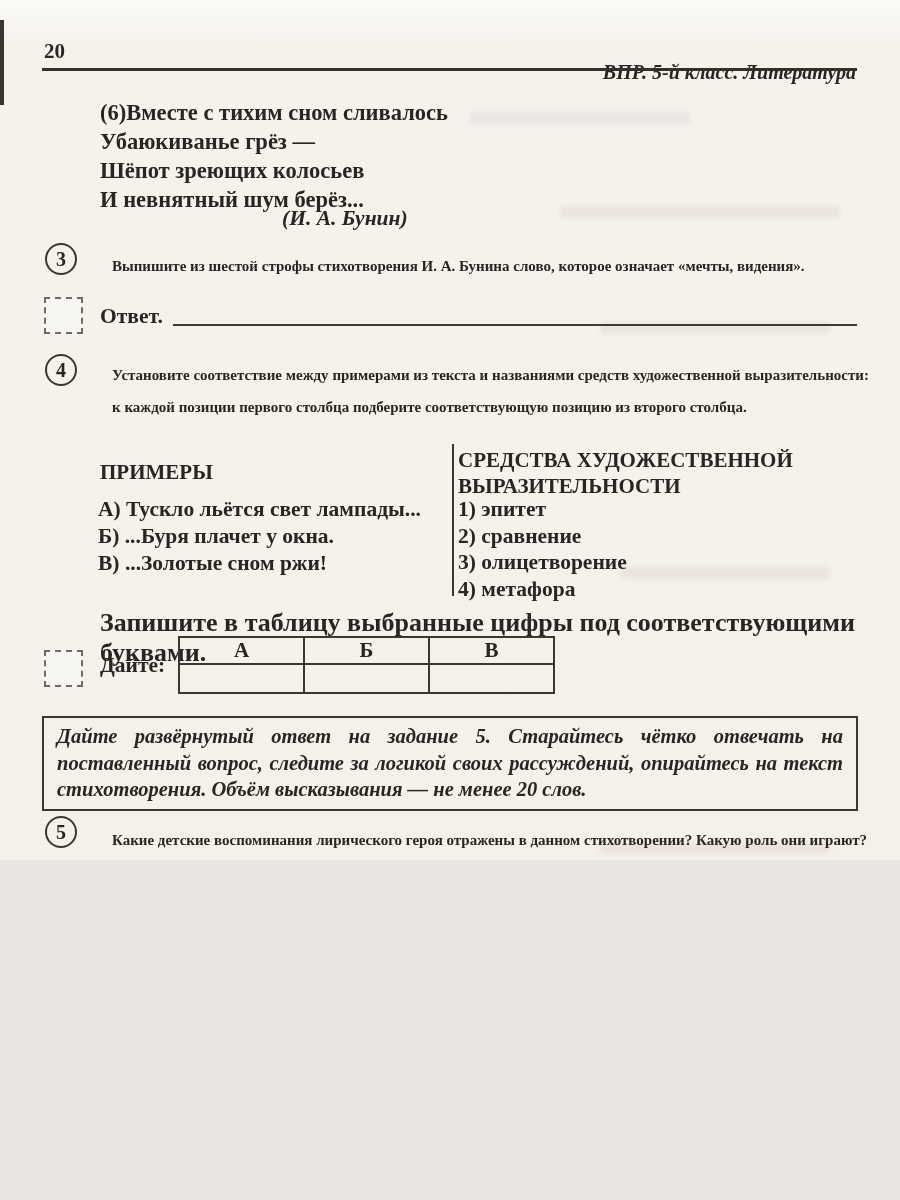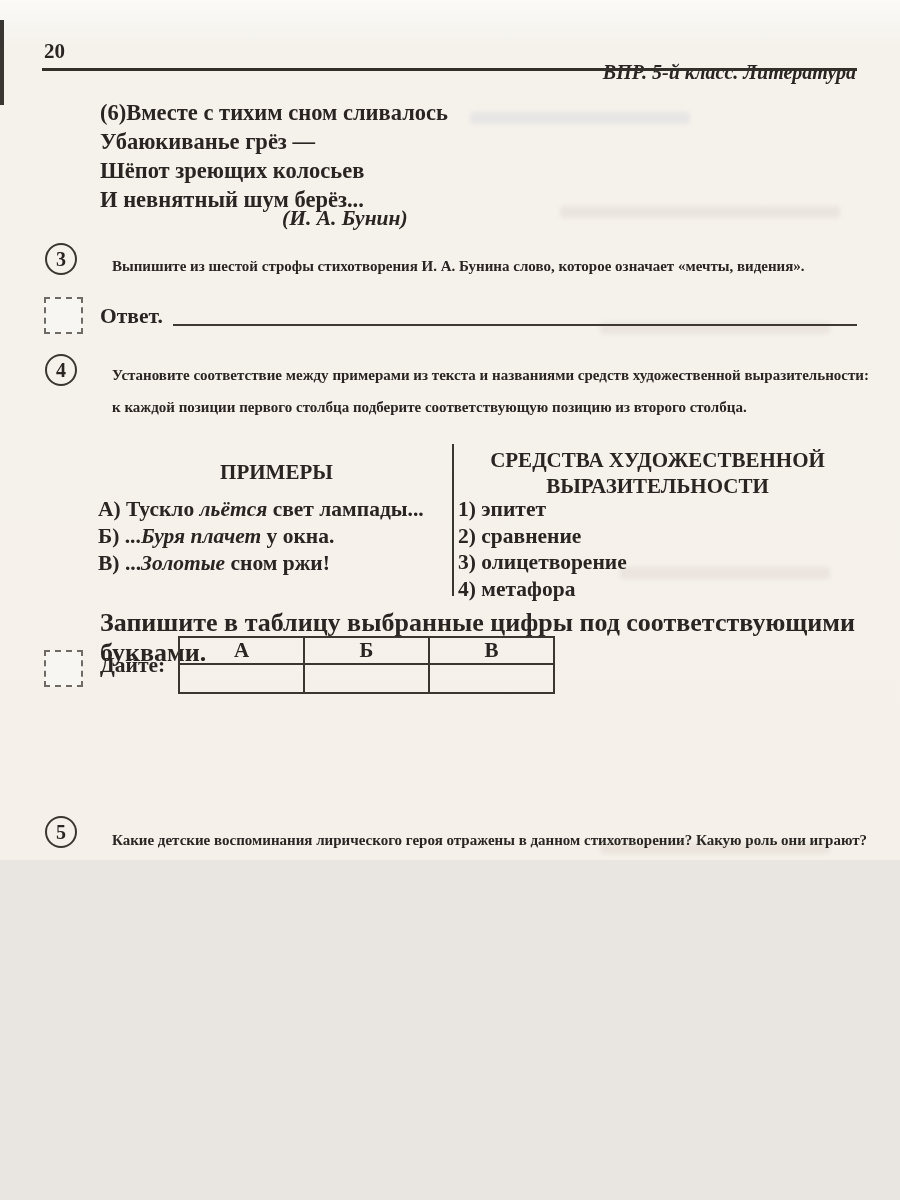--- a/index.html
+++ b/index.html
@@ -48,27 +48,27 @@
   .score-box.b-q5-3{top:956px;}
   
   .answer-row{
     position:absolute;left:100px;width:757px;display:flex;
     font-size:21.5px;font-weight:700;
   }
   .answer-row .blank{flex:1;border-bottom:2px solid #3e3935;margin-left:10px;margin-bottom:3px;}
   .answer-row.a-q3{top:304px;}
   .answer-row.a-q5{top:877px;}
   
-  .col-heading{position:absolute;font-size:21px;font-weight:700;text-align:center;line-height:26px;margin:0;}
+  .col-heading{position:absolute;font-size:21px;font-weight:700;line-height:26px;margin:0;}
   .col-heading.left{left:100px;top:459px;width:353px;}
   .col-heading.right{left:458px;top:447px;width:399px;}
   .match-divider{position:absolute;left:452px;top:444px;width:2px;height:152px;background:#3a3631;}
   .example-list{position:absolute;left:98px;top:496px;margin:0;padding:0;list-style:none;font-size:21.5px;font-weight:700;line-height:27px;}
   .option-list{position:absolute;left:458px;top:496px;margin:0;padding:0;list-style:none;font-size:21.5px;font-weight:700;line-height:26.5px;}
-  .example-list .em{font-style:italic;}
+  .example-list .em{}
   
   .write-instruction{position:absolute;left:100px;top:608px;width:757px;font-size:26px;font-weight:700;margin:0;}
   
   .answer-table-label{position:absolute;left:100px;top:653px;font-size:21.5px;font-weight:700;}
   table.answer-table{
     position:absolute;left:178px;top:636px;border-collapse:collapse;table-layout:fixed;
   }
   table.answer-table td{
     width:125px;border:2px solid #3a3631;text-align:center;
     font-size:21px;font-weight:700;padding:0;box-sizing:border-box;
@@ -162,20 +162,21 @@
       <td>В</td>
     </tr>
     <tr class="empty">
       <td></td>
       <td></td>
       <td></td>
     </tr>
   </tbody>
     </table>
 
+  <div class="notice-box">Дайте развёрнутый ответ на задание 5. Старайтесь чётко отвечать на поставленный вопрос, следите за логикой своих рассуждений, опирайтесь на текст стихотворения. Объём высказывания — не менее 20 слов.</div>
 
   <div class="qcircle q5">
     <span>5</span>
   </div>
   <p class="qtext q5">Какие детские воспоминания лирического героя отражены в данном стихотворении? Какую роль они играют?</p>
 
   <div class="score-box b-q5-1"></div>
   <div class="score-box b-q5-2"></div>
   <div class="score-box b-q5-3"></div>
 

